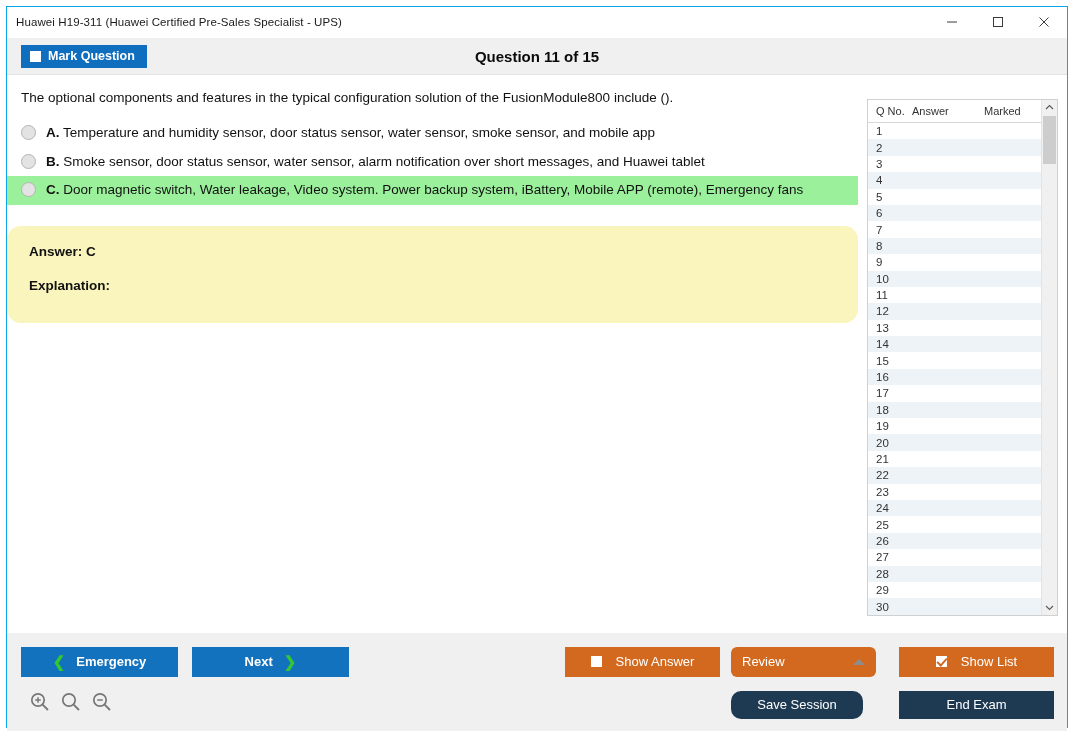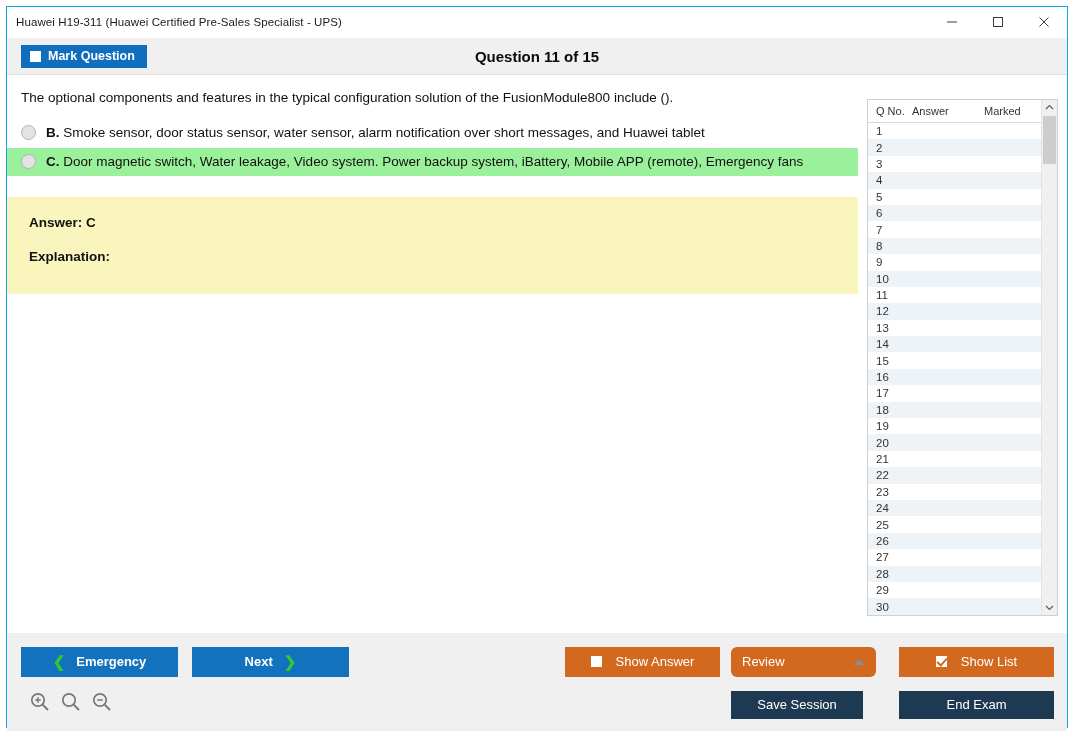--- a/index.html
+++ b/index.html
@@ -82,21 +82,21 @@
   }
   .opt.hl{background:#9bf09b;}
   .radio{
     width:15px;height:15px;flex:0 0 15px;border-radius:50%;
     background:#e3e3e3;border:1px solid #b4b4b4;margin-top:1px;
     box-sizing:border-box;
   }
   .opt .lbl{font-weight:bold;}
   .answerbox{
     margin-top:21px;background:#faf4bd;height:97px;
-    padding:18px 0 0 22px;box-sizing:border-box;
+    padding:18px 0 0 22px;box-sizing:border-box;border-radius:14px;
   }
   .answerbox div{font-size:13.5px;font-weight:bold;color:#111;}
   .answerbox .exp{margin-top:19px;}
   
   .listpanel{
     flex:1 1 auto;background:#ffffff;position:relative;
     margin:24px 9px 17px 9px;
     border:1px solid #d0d0d0;
     display:flex;flex-direction:column;overflow:hidden;justify-content:flex-end;
   }
@@ -189,20 +189,25 @@
     </div>
 
     <div class="bodyarea">
 
       <div class="content">
         <div class="qtext">The optional components and features in the typical configuration solution of the FusionModule800 include ().</div>
 
         <div class="options">
           <div class="opt">
             <span class="radio"></span>
+            <span><span class="lbl">A.</span>
+            <span>Temperature and humidity sensor, door status sensor, water sensor, smoke sensor, and mobile app</span></span>
+          </div>
+          <div class="opt">
+            <span class="radio"></span>
             <span><span class="lbl">B.</span>
             <span>Smoke sensor, door status sensor, water sensor, alarm notification over short messages, and Huawei tablet</span></span>
           </div>
           <div class="opt hl">
             <span class="radio"></span>
             <span><span class="lbl">C.</span>
             <span>Door magnetic switch, Water leakage, Video system. Power backup system, iBattery, Mobile APP (remote), Emergency fans</span></span>
           </div>
         </div>
 
@@ -410,21 +415,21 @@
         <span>Review</span>
         <span class="up-tri"></span>
       </div>
       <div class="btn btn-orange" style="left:892px;top:14px;width:155px;">
         <span class="orange-inner">
           <span class="chk-box checked"></span>
           <span>Show List</span>
         </span>
       </div>
 
-      <div class="btn btn-dark" style="left:724px;top:58px;width:132px;">
+      <div class="btn btn-dark" style="left:724px;top:58px;width:132px;border-radius:10px;">
         <span>Save Session</span>
       </div>
       <div class="btn btn-dark" style="left:892px;top:58px;width:155px;">
         <span>End Exam</span>
       </div>
 
       <div class="zoombar">
         <span class="zicon">
           <svg width="22" height="22" viewBox="0 0 22 22">
               <circle cx="9" cy="9" r="6.2" fill="none" stroke="#777" stroke-width="1.7"></circle>

